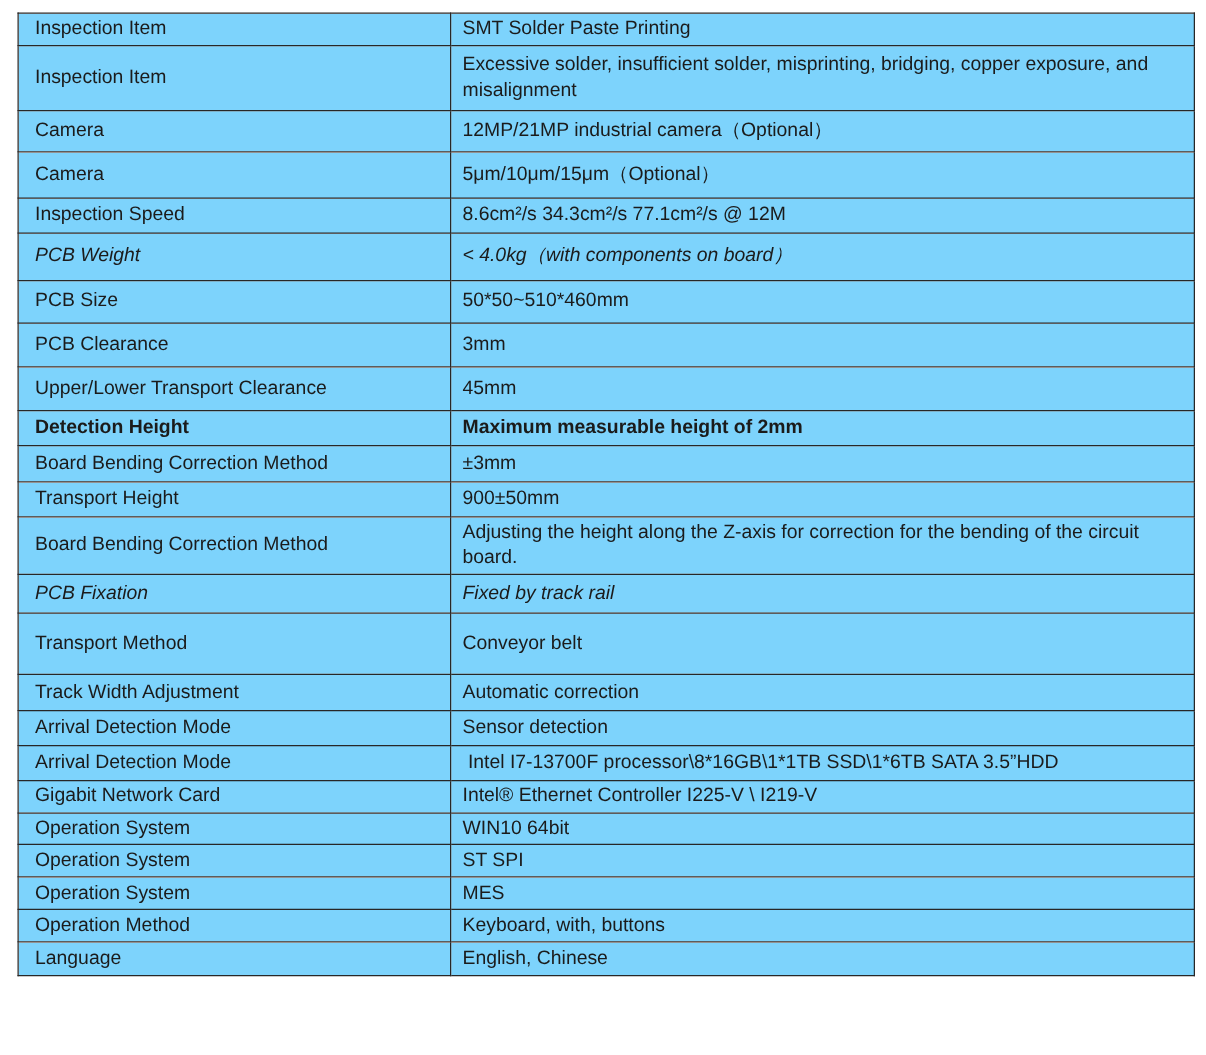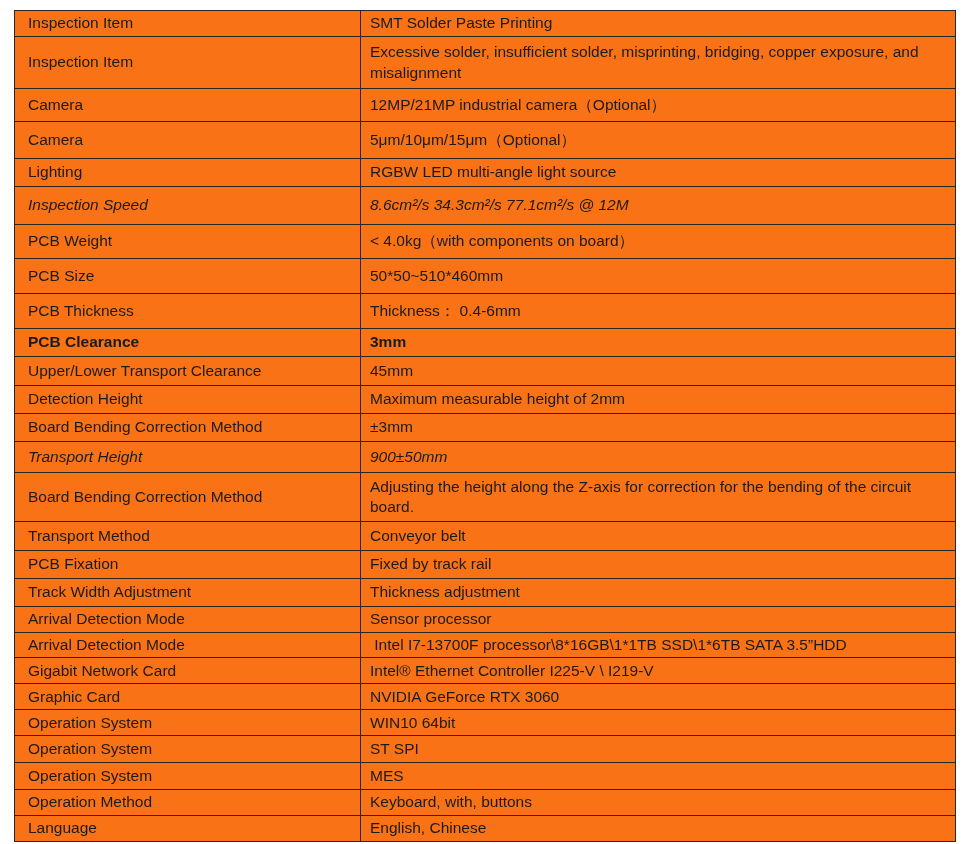--- a/index.html
+++ b/index.html
@@ -21,21 +21,21 @@
     top: 10px;
     width: 942px;
     border-collapse: collapse;
     table-layout: fixed;
   }
   #spec-table td {
     border: 1.5px solid #272727;
     font-size: 15.5px;
     line-height: 1.32;
     vertical-align: middle;
-    background: #f97316;
+    background: #7dd3fc;
     overflow: hidden;
   }
   #spec-table td.label-cell {
     width: 324px;
     padding: 2px 8px 2px 13px;
   }
   #spec-table td.value-cell {
     padding: 2px 10px 2px 9px;
     white-space: pre-wrap;
     margin-left: 12px;
@@ -79,38 +79,30 @@
       </tr>
       <tr>
         <td class="label-cell">Camera</td>
         <td class="value-cell">12MP/21MP industrial camera（Optional）</td>
       </tr>
       <tr>
         <td class="label-cell">Camera</td>
         <td class="value-cell">5μm/10μm/15μm（Optional）</td>
       </tr>
       <tr>
-        <td class="label-cell">Lighting</td>
-        <td class="value-cell">RGBW LED multi-angle light source</td>
-      </tr>
-      <tr>
         <td class="label-cell">Inspection Speed</td>
         <td class="value-cell">8.6cm²/s 34.3cm²/s 77.1cm²/s @ 12M</td>
       </tr>
       <tr>
         <td class="label-cell">PCB Weight</td>
         <td class="value-cell">&lt; 4.0kg（with components on board）</td>
       </tr>
       <tr>
         <td class="label-cell">PCB Size</td>
         <td class="value-cell">50*50~510*460mm</td>
-      </tr>
-      <tr>
-        <td class="label-cell">PCB Thickness</td>
-        <td class="value-cell">Thickness： 0.4-6mm</td>
       </tr>
       <tr>
         <td class="label-cell">PCB Clearance</td>
         <td class="value-cell">3mm</td>
       </tr>
       <tr>
         <td class="label-cell">Upper/Lower Transport Clearance</td>
         <td class="value-cell">45mm</td>
       </tr>
       <tr>
@@ -123,46 +115,42 @@
       </tr>
       <tr>
         <td class="label-cell">Transport Height</td>
         <td class="value-cell">900±50mm</td>
       </tr>
       <tr>
         <td class="label-cell">Board Bending Correction Method</td>
         <td class="value-cell">Adjusting the height along the Z-axis for correction for the bending of the circuit board.</td>
       </tr>
       <tr>
+        <td class="label-cell">PCB Fixation</td>
+        <td class="value-cell">Fixed by track rail</td>
+      </tr>
+      <tr>
         <td class="label-cell">Transport Method</td>
         <td class="value-cell">Conveyor belt</td>
       </tr>
       <tr>
-        <td class="label-cell">PCB Fixation</td>
-        <td class="value-cell">Fixed by track rail</td>
-      </tr>
-      <tr>
         <td class="label-cell">Track Width Adjustment</td>
-        <td class="value-cell">Thickness adjustment</td>
+        <td class="value-cell">Automatic correction</td>
       </tr>
       <tr>
         <td class="label-cell">Arrival Detection Mode</td>
-        <td class="value-cell">Sensor processor</td>
+        <td class="value-cell">Sensor detection</td>
       </tr>
       <tr>
         <td class="label-cell">Arrival Detection Mode</td>
         <td class="value-cell"> Intel I7-13700F processor\8*16GB\1*1TB SSD\1*6TB SATA 3.5”HDD</td>
       </tr>
       <tr>
         <td class="label-cell">Gigabit Network Card</td>
         <td class="value-cell">Intel® Ethernet Controller I225-V \ I219-V</td>
-      </tr>
-      <tr>
-        <td class="label-cell">Graphic Card</td>
-        <td class="value-cell">NVIDIA GeForce RTX 3060</td>
       </tr>
       <tr>
         <td class="label-cell">Operation System</td>
         <td class="value-cell">WIN10 64bit</td>
       </tr>
       <tr>
         <td class="label-cell">Operation System</td>
         <td class="value-cell">ST SPI</td>
       </tr>
       <tr>

